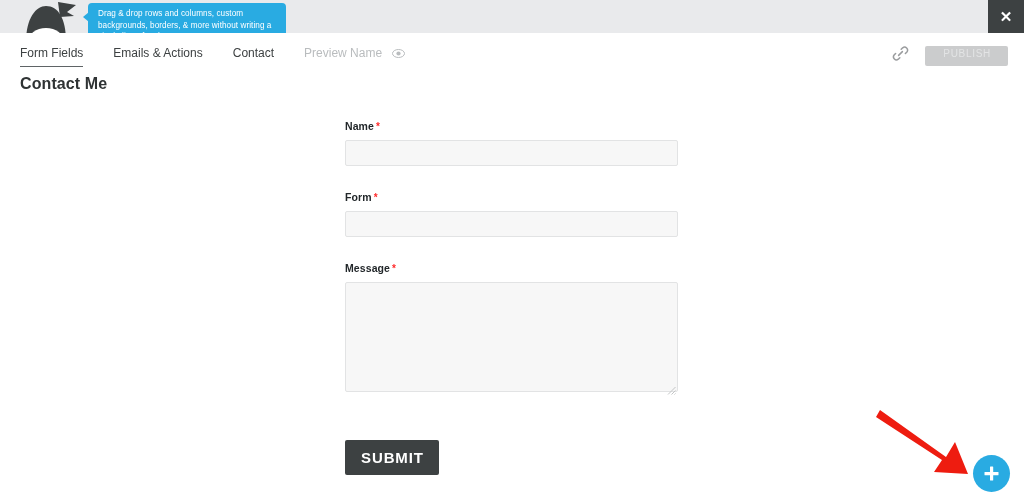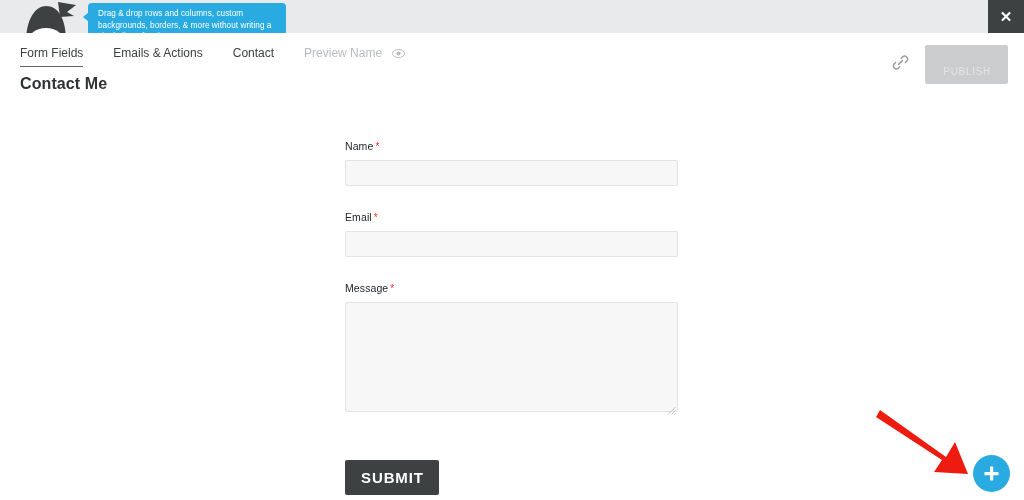--- a/index.html
+++ b/index.html
@@ -112,21 +112,21 @@
     display: flex;
     align-items: center;
     gap: 16px;
   }
   #link-icon { cursor: pointer; display: block; }
   #publish-button {
     background: #cbcccd;
     color: #e3e4e5;
     font-size: 10px;
     letter-spacing: 0.7px;
-    padding: 21px 17px 7px 18px;
+    padding: 2px 17px 7px 18px;
     border: none;
     border-radius: 2px;
     font-family: "Liberation Sans", sans-serif;
     cursor: default;
   }
 
   
   #form-title {
     position: absolute;
     top: 75px;
@@ -140,25 +140,24 @@
   
   #form-canvas {
     position: absolute;
     top: 120px;
     left: 345px;
     width: 333px;
   }
   .field-block { margin-bottom: 25px; }
   .field-label {
     font-size: 10.5px;
-    font-weight: normal;
+    font-weight: bold;
     color: #22272a;
     margin-bottom: 8px;
     letter-spacing: 0.1px;
-    margin-top: 20px;
   }
   .req-star { color: #ff2a2a; font-size: 10px; margin-left: 2px; }
 
   .field-input {
     width: 333px;
     height: 26px;
     background: #f7f7f7;
     border: 1px solid #e2e3e4;
     border-radius: 2px;
     outline: none;
@@ -300,21 +299,21 @@
 
   <div class="field-block">
     <div class="field-label">
       <span>Name</span><span class="req-star">*</span>
     </div>
     <input class="field-input" type="text" value="" placeholder="" style="">
   </div>
 
   <div class="field-block">
     <div class="field-label">
-      <span>Email</span><span class="req-star">*</span>
+      <span>Form</span><span class="req-star">*</span>
     </div>
     <input class="field-input" type="text" value="" placeholder="" style="">
   </div>
 
   <div class="field-block">
     <div class="field-label">
       <span>Message</span><span class="req-star">*</span>
     </div>
     <div id="textarea-wrap">
       <textarea class="field-textarea" placeholder="" style=""></textarea>

